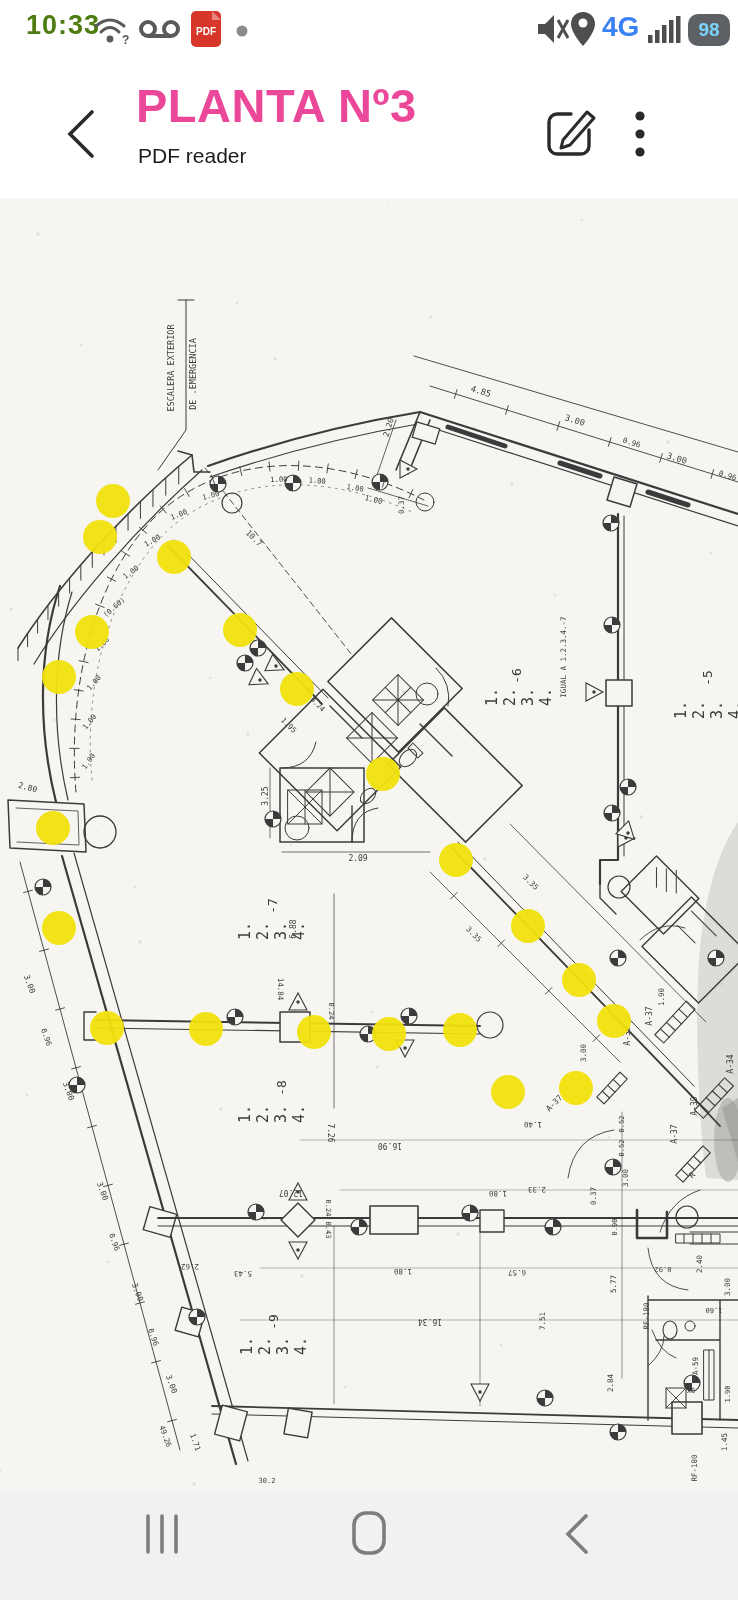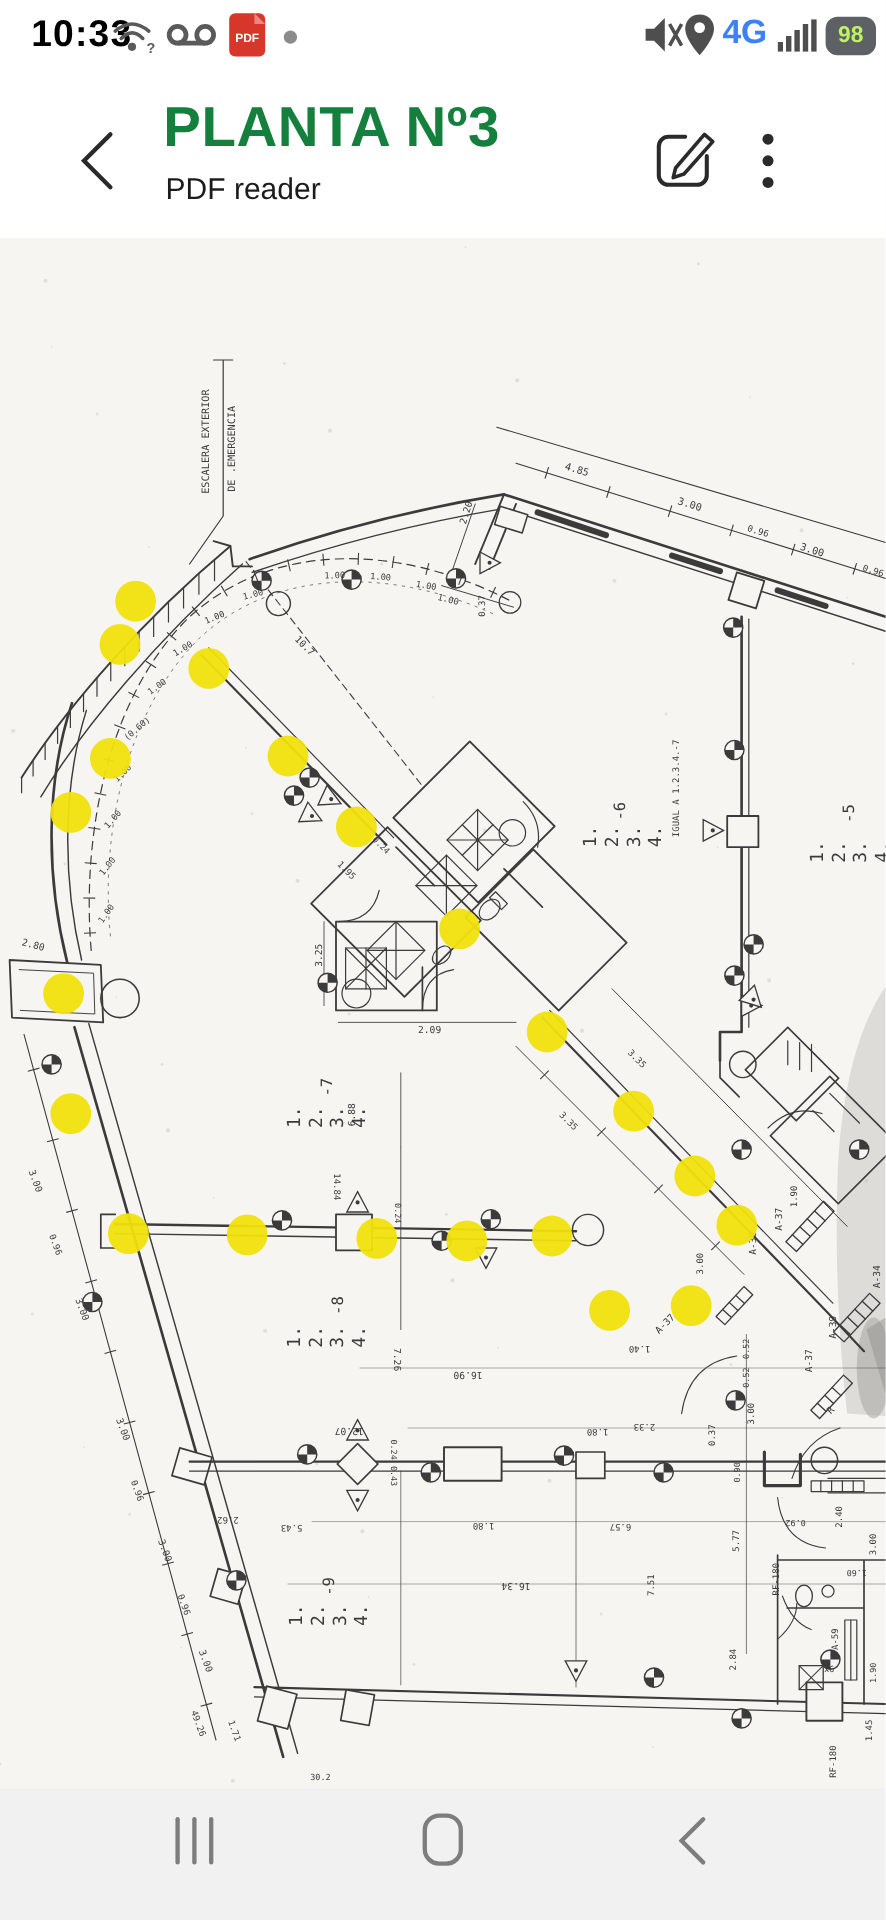--- a/index.html
+++ b/index.html
@@ -1,24 +1,24 @@
 <!DOCTYPE html>
 <html><head>
 <meta charset="utf-8">
 <style>
   html,body{margin:0;padding:0;background:#ffffff;}
   body{width:738px;height:1600px;position:relative;overflow:hidden;
        font-family:"Liberation Sans",sans-serif;}
   .abs{position:absolute;}
   #plan-wrap{position:absolute;left:0;top:0;width:738px;height:1600px;z-index:1;}
   #statusbar{left:0;top:0;width:738px;height:56px;background:#fff;z-index:5;}
-  #statusbar .time{position:absolute;left:26px;top:10px;font-size:31px;font-weight:700;color:#000000;letter-spacing:1px;}
+  #statusbar .time{position:absolute;left:26px;top:10px;font-size:27px;font-weight:700;color:#4d7c0f;letter-spacing:1px;}
   #header{left:0;top:56px;width:738px;height:142px;background:#fff;z-index:5;}
-  #header .title{position:absolute;left:136px;top:22px;font-size:47px;font-weight:800;color:#15803d;letter-spacing:.5px;}
-  #header .subtitle{position:absolute;left:138px;top:88px;font-size:25px;font-weight:400;color:#1c1c1c;}
+  #header .title{position:absolute;left:136px;top:22px;font-size:47px;font-weight:800;color:#ec4899;letter-spacing:.5px;}
+  #header .subtitle{position:absolute;left:138px;top:88px;font-size:21px;font-weight:400;color:#1c1c1c;}
   #navbar{left:0;top:1490px;width:738px;height:110px;background:#f1f1f1;z-index:5;}
   svg text{user-select:none;}
 </style>
 </head>
 <body>
 
 <div id="plan-wrap">
 <svg id="plan" width="738" height="1600" viewBox="0 0 738 1600">
   <defs>
     <g id="cc">
@@ -553,21 +553,21 @@
   <span class="abs" style="left:602px;top:11px;font-size:28px;font-weight:700;color:#3b82f6">4G</span>
   <svg class="abs" style="left:648px;top:16px" width="34" height="30">
     <g fill="#4e4e4e">
       <rect x="0" y="19" width="4.5" height="8"></rect>
         <rect x="7" y="14" width="4.5" height="13"></rect>
       <rect x="14" y="9" width="4.5" height="18"></rect>
         <rect x="21" y="4" width="4.5" height="23"></rect>
         <rect x="28" y="0" width="4.5" height="27"></rect>
     </g>
   </svg>
-  <div class="abs" style="left:688px;top:14px;width:42px;height:32px;border-radius:10px;background:#5d6166;color:#bef264;font-size:19px;font-weight:700;text-align:center;line-height:32px">98</div>
+  <div class="abs" style="left:688px;top:14px;width:42px;height:32px;border-radius:10px;background:#5d6166;color:#7dd3fc;font-size:19px;font-weight:700;text-align:center;line-height:32px">98</div>
 </div>
 
 <div id="header" class="abs">
   <svg class="abs" style="left:62px;top:52px" width="42" height="52">
     <path d="M30,4 L8,26 L30,48" stroke="#2a2a2a" stroke-width="3.6" fill="none" stroke-linecap="round"></path>
   </svg>
   <div class="title">PLANTA Nº3</div>
   <div class="subtitle">PDF reader</div>
   <svg class="abs" style="left:545px;top:48px" width="52" height="56">
     <path d="M44,26 L44,42 A8,8 0 0 1 36,50 L12,50 A8,8 0 0 1 4,42 L4,18 A8,8 0 0 1 12,10 L26,10" stroke="#2a2a2a" stroke-width="3.4" fill="none" stroke-linecap="round"></path>

